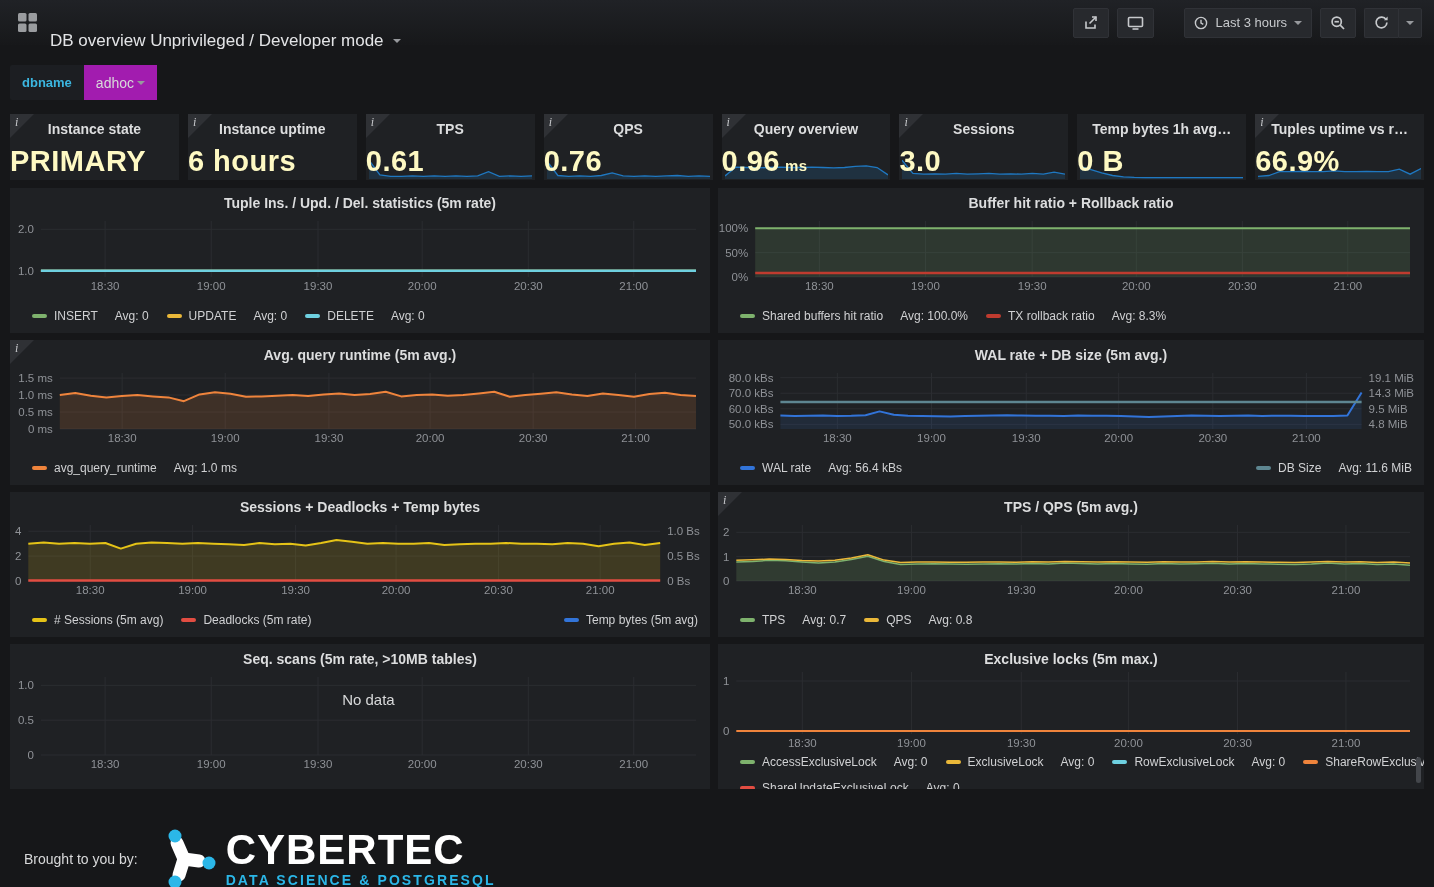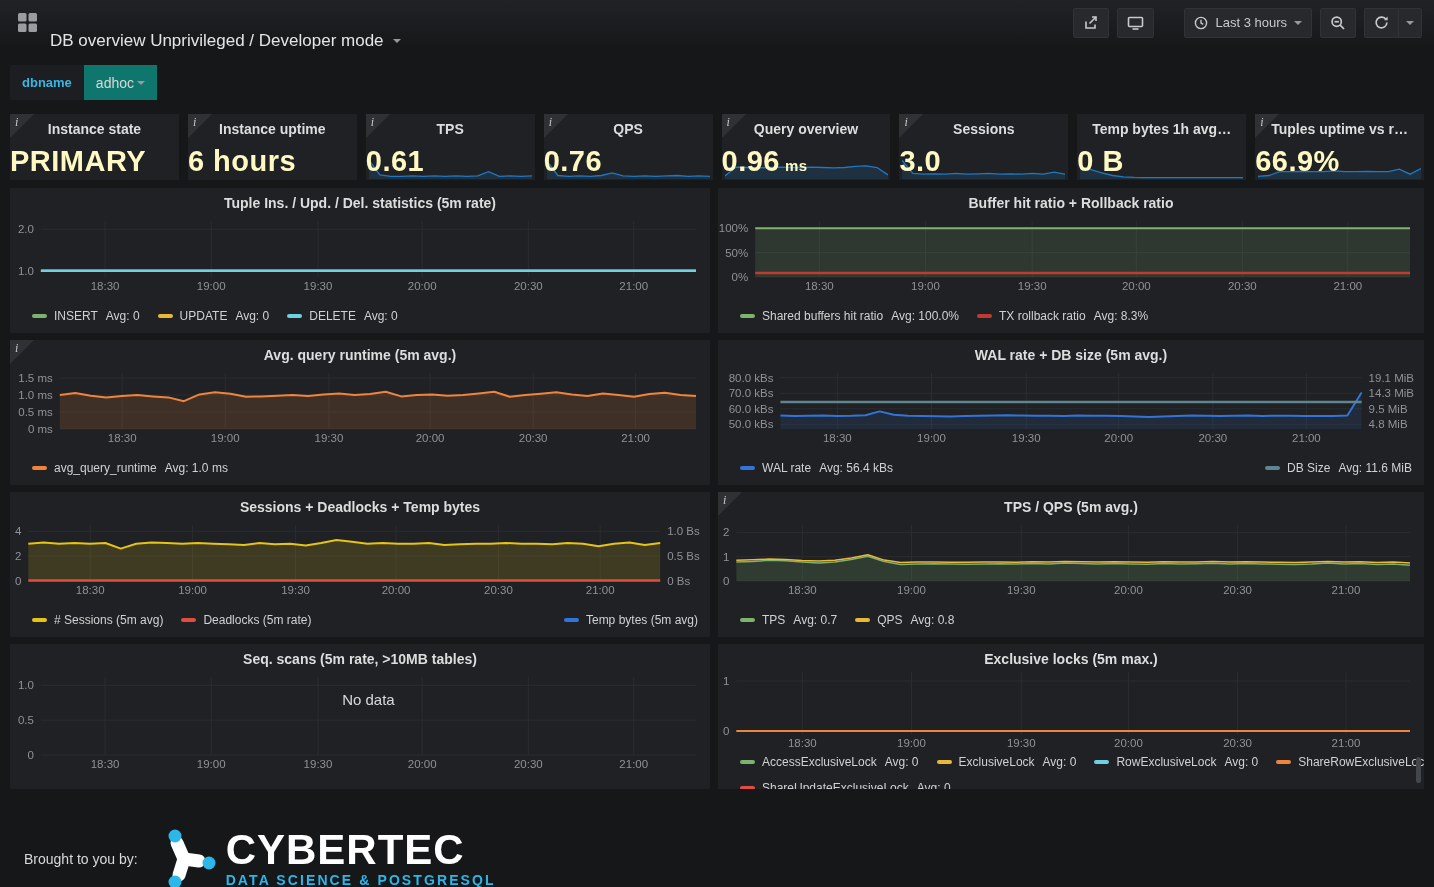--- a/index.html
+++ b/index.html
@@ -21,21 +21,21 @@
   .btn-group { display:flex; margin-left:8px; }
   .btn-group .nav-btn { margin-left:0; }
   .btn-group .nav-btn:first-child { border-radius:2px 0 0 2px; border-right:none; }
   .btn-group .nav-btn:last-child { border-radius:0 2px 2px 0; min-width:24px; padding:0 7px; }
   .timepicker-gap { margin-left:30px; }
 
   
   .submenu { display:flex; gap:24px; padding:20px 10px 14px 10px;flex-direction:column; }
   .chip { display:flex; height:35px; border-radius:2px; overflow:hidden; font-size:13px; }
   .chip-label { background:#1c1e22; color:#3bb6e0; display:flex; align-items:center; padding:0 12px; font-weight:600; }
-  .chip-value { background:#0f766e; color:#d8d9da; display:flex; align-items:center; gap:3px; padding:0 12px; font-size:14px; cursor:pointer; }
+  .chip-value { background:#a21caf; color:#d8d9da; display:flex; align-items:center; gap:3px; padding:0 12px; font-size:14px; cursor:pointer; }
 
   
   .dash { padding:0 10px; }
   .panel { background:#1f2124; position:relative; }
   .stats-row { display:flex; gap:9px; height:66px; margin-bottom:8px; }
   .stat-panel { flex:1; overflow:hidden; }
   .stat-title { text-align:center; font-size:14px; font-weight:600; color:#dcddde; padding-top:7px;
                 white-space:nowrap; overflow:hidden; }
   .spark { position:absolute; left:3px; right:3px; bottom:1px; height:24px; }
   .stat-value { position:absolute; left:0; right:0; bottom:2px; text-align:left;
@@ -50,21 +50,21 @@
   .chart { height:78px; width:100%; }
   .chart.tall { height:100px; }
   .chart.mid { height:84px; }
   .legend { margin-top:auto; display:flex; flex-wrap:wrap; justify-content:space-between;
             padding:0 12px 6px 22px; font-size:12px; color:#d0d1d3; line-height:22px; }
   .legend .row2 { flex-basis:100%; margin-top:4px; }
   .lg-left, .lg-right { display:flex; flex-wrap:nowrap; }
   .li { display:inline-flex; align-items:center; margin-right:18px; white-space:nowrap; cursor:pointer; }
   .lg-right .li { margin-right:0; margin-left:18px; }
   .sw { width:15px; height:4px; border-radius:2px; margin-right:7px; display:inline-block; }
-  .avg { margin-left:8px; }
+  .avg { margin-left:17px; }
 
   
   .info-corner { position:absolute; top:0; left:0; width:0; height:0;
                  border-top:24px solid #2f3135; border-right:24px solid transparent; z-index:3; cursor:pointer; }
   .info-corner i { position:absolute; top:-23px; left:5px; font-family:"Liberation Serif",serif;
                    font-style:italic; font-size:12px; color:#c8cacd; }
   .scroll-thumb { position:absolute; right:3px; bottom:6px; width:5px; height:26px; background:#43464b; border-radius:3px; z-index:4; cursor:pointer; }
 
   
   .footer { display:flex; align-items:center; gap:20px; padding-left:24px; margin-top:40px; }

